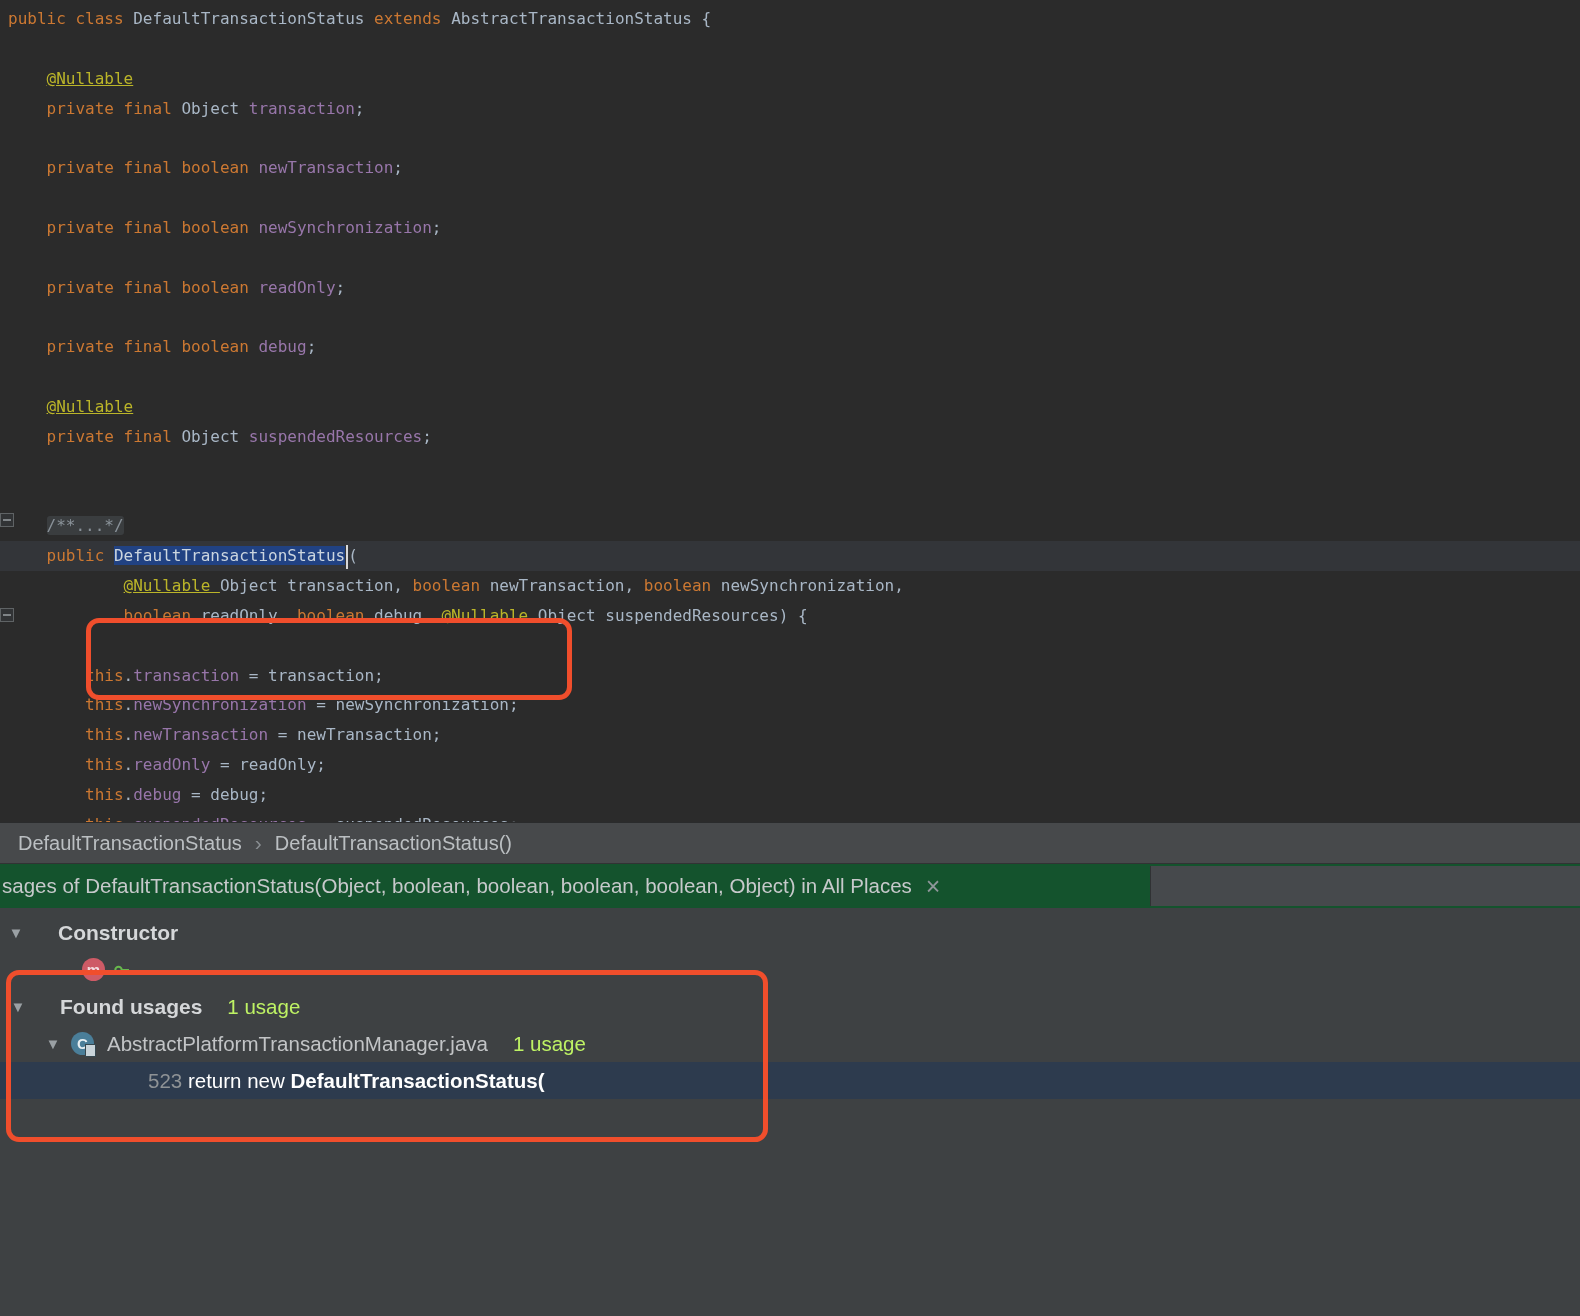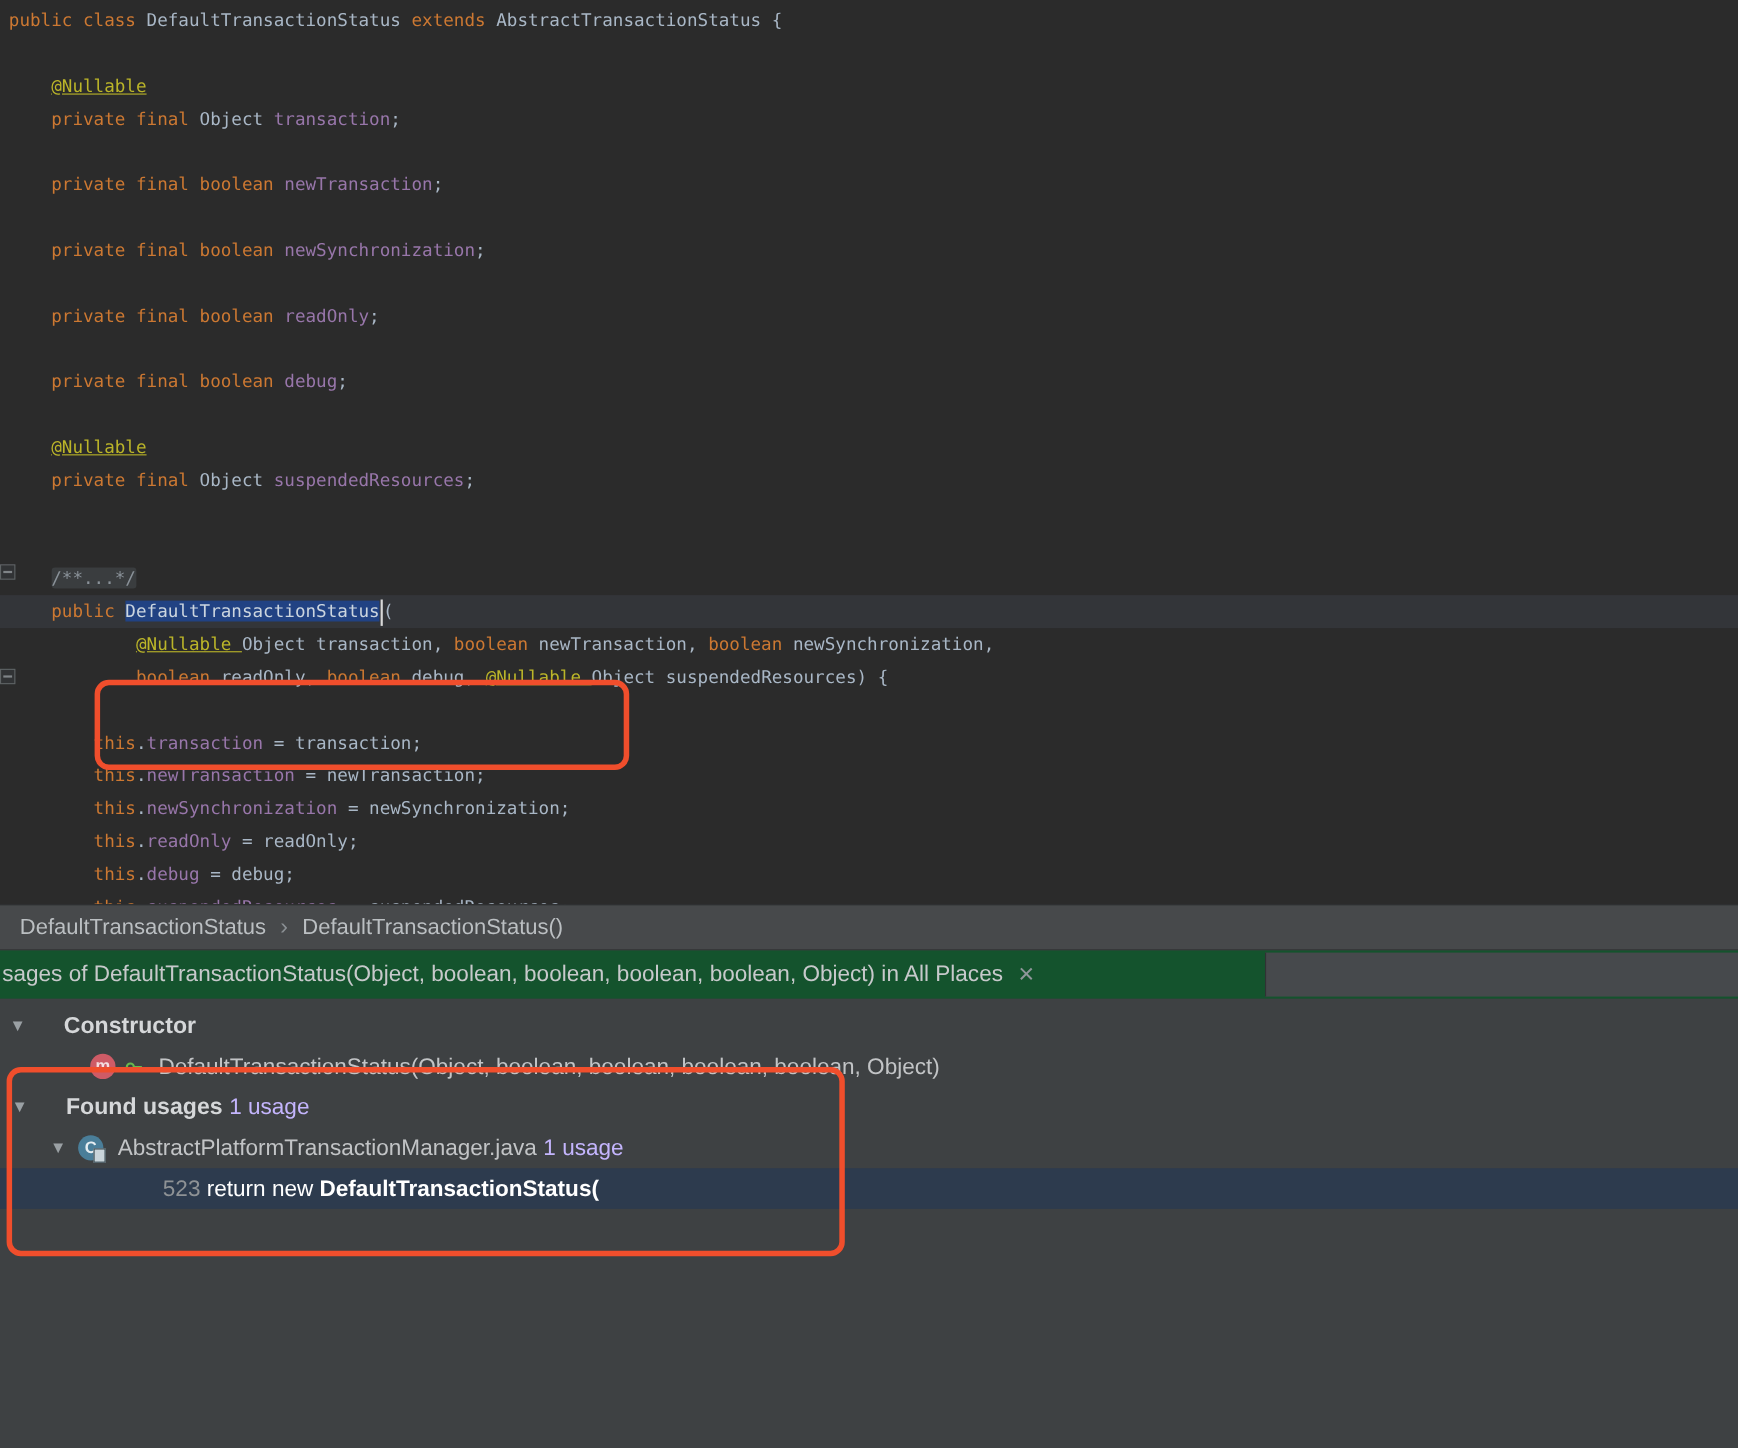--- a/index.html
+++ b/index.html
@@ -54,21 +54,21 @@
   }
 
   
   .tree{
     position:absolute;top:908px;left:0;width:1580px;height:408px;
     background:#3E4143;color:#BCBEC0;font-size:20.5px;padding-top:6px;box-sizing:border-box;
   }
   .row{height:37px;display:flex;align-items:center;white-space:pre;}
   .arrow{width:16px;text-align:center;color:#9AA0A4;font-size:15px;flex:none;}
   .group-label{font-weight:bold;color:#D5D7D9;font-size:21px;margin-left:34px;}
-  .count{color:#c4b5fd;margin-left:6px;}
+  .count{color:#bef264;margin-left:25px;}
   .row-group1{padding-left:8px;}
   .row-ctor{padding-left:82px;}
   .row-group2{padding-left:10px;}
   .row-file{padding-left:45px;}
   .row-usage{padding-left:148px;background:#2D3B4E;}
   .item-label{margin-left:13px;color:#C2C4C6;}
   .m-icon{
     width:23px;height:23px;border-radius:50%;background:#CE5B66;flex:none;
     color:#F4DEE0;font-size:15px;font-weight:bold;display:flex;align-items:center;justify-content:center;
   }
@@ -111,22 +111,22 @@
       <div class="cl"><span class="tk-plain">    </span><span class="tk-ann">@Nullable</span></div>
       <div class="cl"><span class="tk-plain">    </span><span class="tk-kw">private final </span><span class="tk-plain">Object </span><span class="tk-field">suspendedResources</span><span class="tk-plain">;</span></div>
       <div class="cl">&nbsp;</div>
       <div class="cl">&nbsp;</div>
       <div class="cl"><span class="tk-plain">    </span><span class="tk-fold">/**...*/</span></div>
       <div class="cl hl"><span class="tk-plain">    </span><span class="tk-kw">public </span><span class="tk-sel">DefaultTransactionStatus</span><span class="caret"></span><span class="tk-plain">(</span></div>
       <div class="cl"><span class="tk-plain">            </span><span class="tk-ann">@Nullable </span><span class="tk-plain">Object transaction, </span><span class="tk-kw">boolean </span><span class="tk-plain">newTransaction, </span><span class="tk-kw">boolean </span><span class="tk-plain">newSynchronization,</span></div>
       <div class="cl"><span class="tk-plain">            </span><span class="tk-kw">boolean </span><span class="tk-plain">readOnly, </span><span class="tk-kw">boolean </span><span class="tk-plain">debug, </span><span class="tk-ann">@Nullable </span><span class="tk-plain">Object suspendedResources) {</span></div>
       <div class="cl">&nbsp;</div>
       <div class="cl"><span class="tk-plain">        </span><span class="tk-kw">this</span><span class="tk-plain">.</span><span class="tk-field">transaction</span><span class="tk-plain"> = transaction;</span></div>
+      <div class="cl"><span class="tk-plain">        </span><span class="tk-kw">this</span><span class="tk-plain">.</span><span class="tk-field">newSynchronization</span><span class="tk-plain"> = newSynchronization;</span></div>
       <div class="cl"><span class="tk-plain">        </span><span class="tk-kw">this</span><span class="tk-plain">.</span><span class="tk-field">newTransaction</span><span class="tk-plain"> = newTransaction;</span></div>
-      <div class="cl"><span class="tk-plain">        </span><span class="tk-kw">this</span><span class="tk-plain">.</span><span class="tk-field">newSynchronization</span><span class="tk-plain"> = newSynchronization;</span></div>
       <div class="cl"><span class="tk-plain">        </span><span class="tk-kw">this</span><span class="tk-plain">.</span><span class="tk-field">readOnly</span><span class="tk-plain"> = readOnly;</span></div>
       <div class="cl"><span class="tk-plain">        </span><span class="tk-kw">this</span><span class="tk-plain">.</span><span class="tk-field">debug</span><span class="tk-plain"> = debug;</span></div>
       <div class="cl"><span class="tk-plain">        </span><span class="tk-kw">this</span><span class="tk-plain">.</span><span class="tk-field">suspendedResources</span><span class="tk-plain"> = suspendedResources;</span></div>
     </div>
   <div class="gutter-icon" style="top:513px;"></div>
   <div class="gutter-icon" style="top:608px;"></div>
 </div>
 
 <div class="breadcrumbs">
   <span class="crumb">DefaultTransactionStatus</span>
@@ -146,21 +146,20 @@
     <span class="arrow">▼</span>
     <span class="group-label">Constructor</span>
   </div>
 
   <div class="row row-ctor">
     <span class="m-icon">m</span>
     <svg class="key-icon" width="18" height="18" viewBox="0 0 18 18">
       <circle cx="5.5" cy="9" r="3.2" fill="none" stroke="#68B84D" stroke-width="2"></circle>
       <path d="M8.5 9 H16 M13 9 V13" fill="none" stroke="#68B84D" stroke-width="2"></path>
     </svg>
-    <span class="item-label">DefaultTransactionStatus(Object, boolean, boolean, boolean, boolean, Object)</span>
   </div>
 
   <div class="row row-group2">
     <span class="arrow">▼</span>
     <span class="group-label">Found usages</span>
     <span class="count">1 usage</span>
   </div>
 
   <div class="row row-file">
     <span class="arrow">▼</span>

